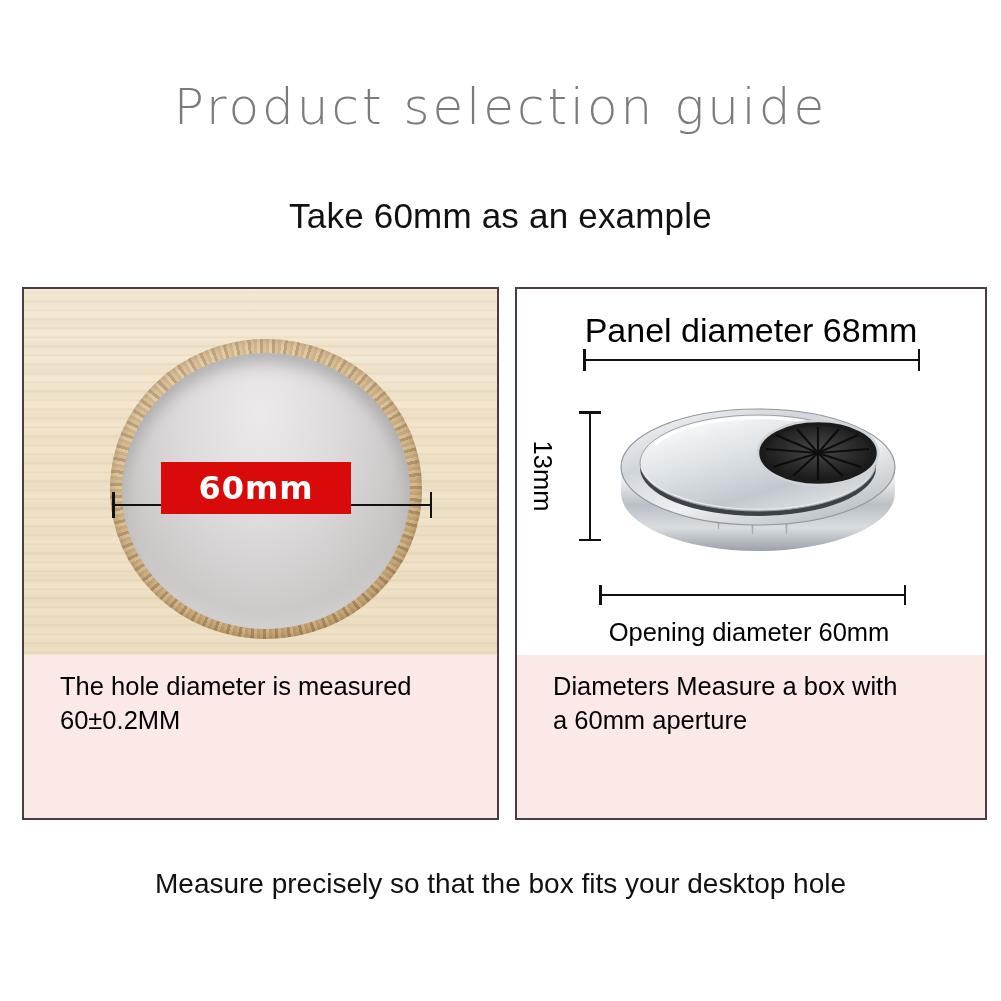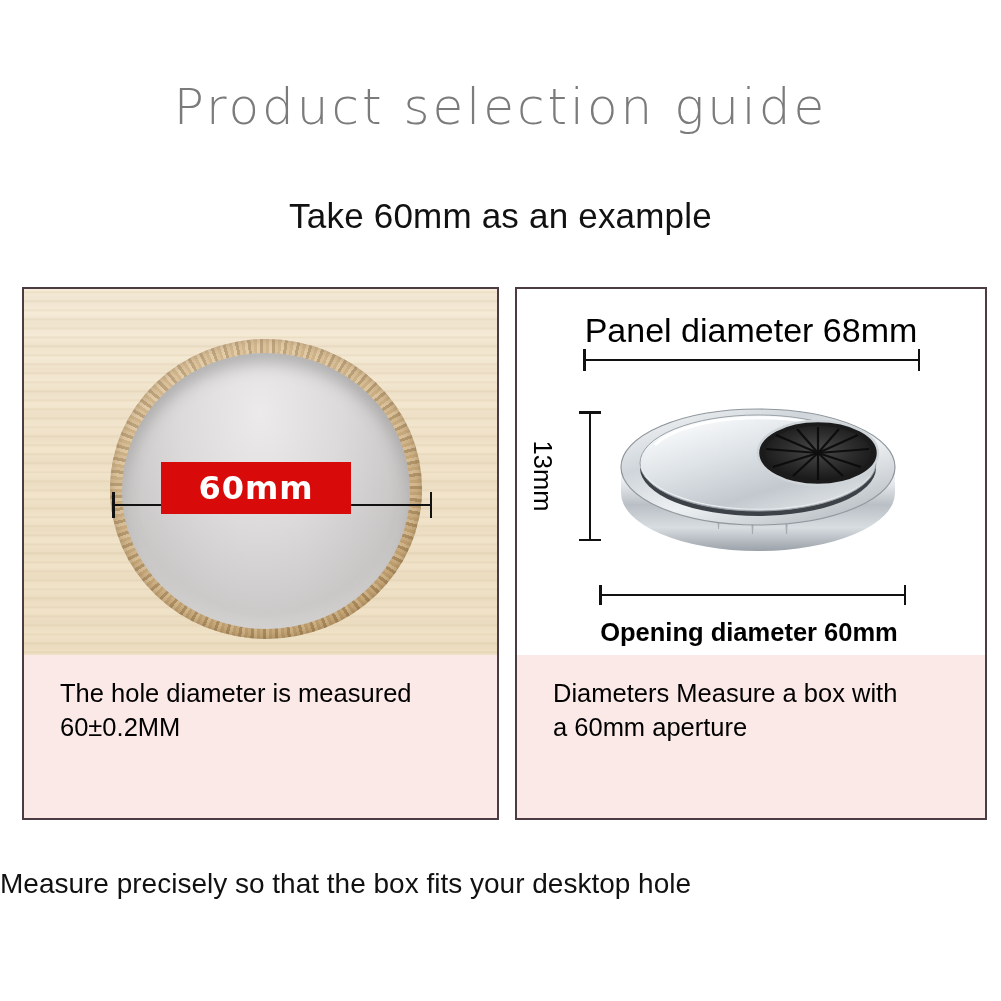--- a/index.html
+++ b/index.html
@@ -46,20 +46,21 @@
     color: #111111;
     letter-spacing: 0.2px;
     white-space: nowrap;
   }
 
   .footer-note {
     position: absolute;
     top: 868px;
     left: 0;
     width: 1001px;
+    text-align: center;
     font-size: 28px;
     font-weight: 400;
     color: #111111;
     white-space: nowrap;
   }
 
   
   .panel {
     position: absolute;
     top: 287px;
@@ -76,21 +77,21 @@
     width: 100%;
     height: 366px;
     overflow: hidden;
   }
 
   .panel-caption {
     position: absolute;
     left: 0; right: 0; bottom: 0;
     height: 163px;
     background: #fbe9e7;
-    padding: 22px 24px 0 36px;
+    padding: 15px 24px 0 36px;
     font-size: 25.5px;
     line-height: 1.32;
     color: #000000;
   }
   .panel-caption span { display: block; }
 
   
   .wood {
     position: absolute;
     inset: 0;
@@ -200,21 +201,20 @@
   }
 
   .label-bottom {
     position: absolute;
     bottom: 8px;
     left: 0; right: 4px;
     text-align: center;
     font-size: 25.5px;
     color: #000;
     white-space: nowrap;
-    font-weight: bold;
   }
 
   .dim-top {
     position: absolute;
     top: 60px;
     left: 66px;
     width: 337px;
     height: 22px;
   }
   .dim-top .line {

